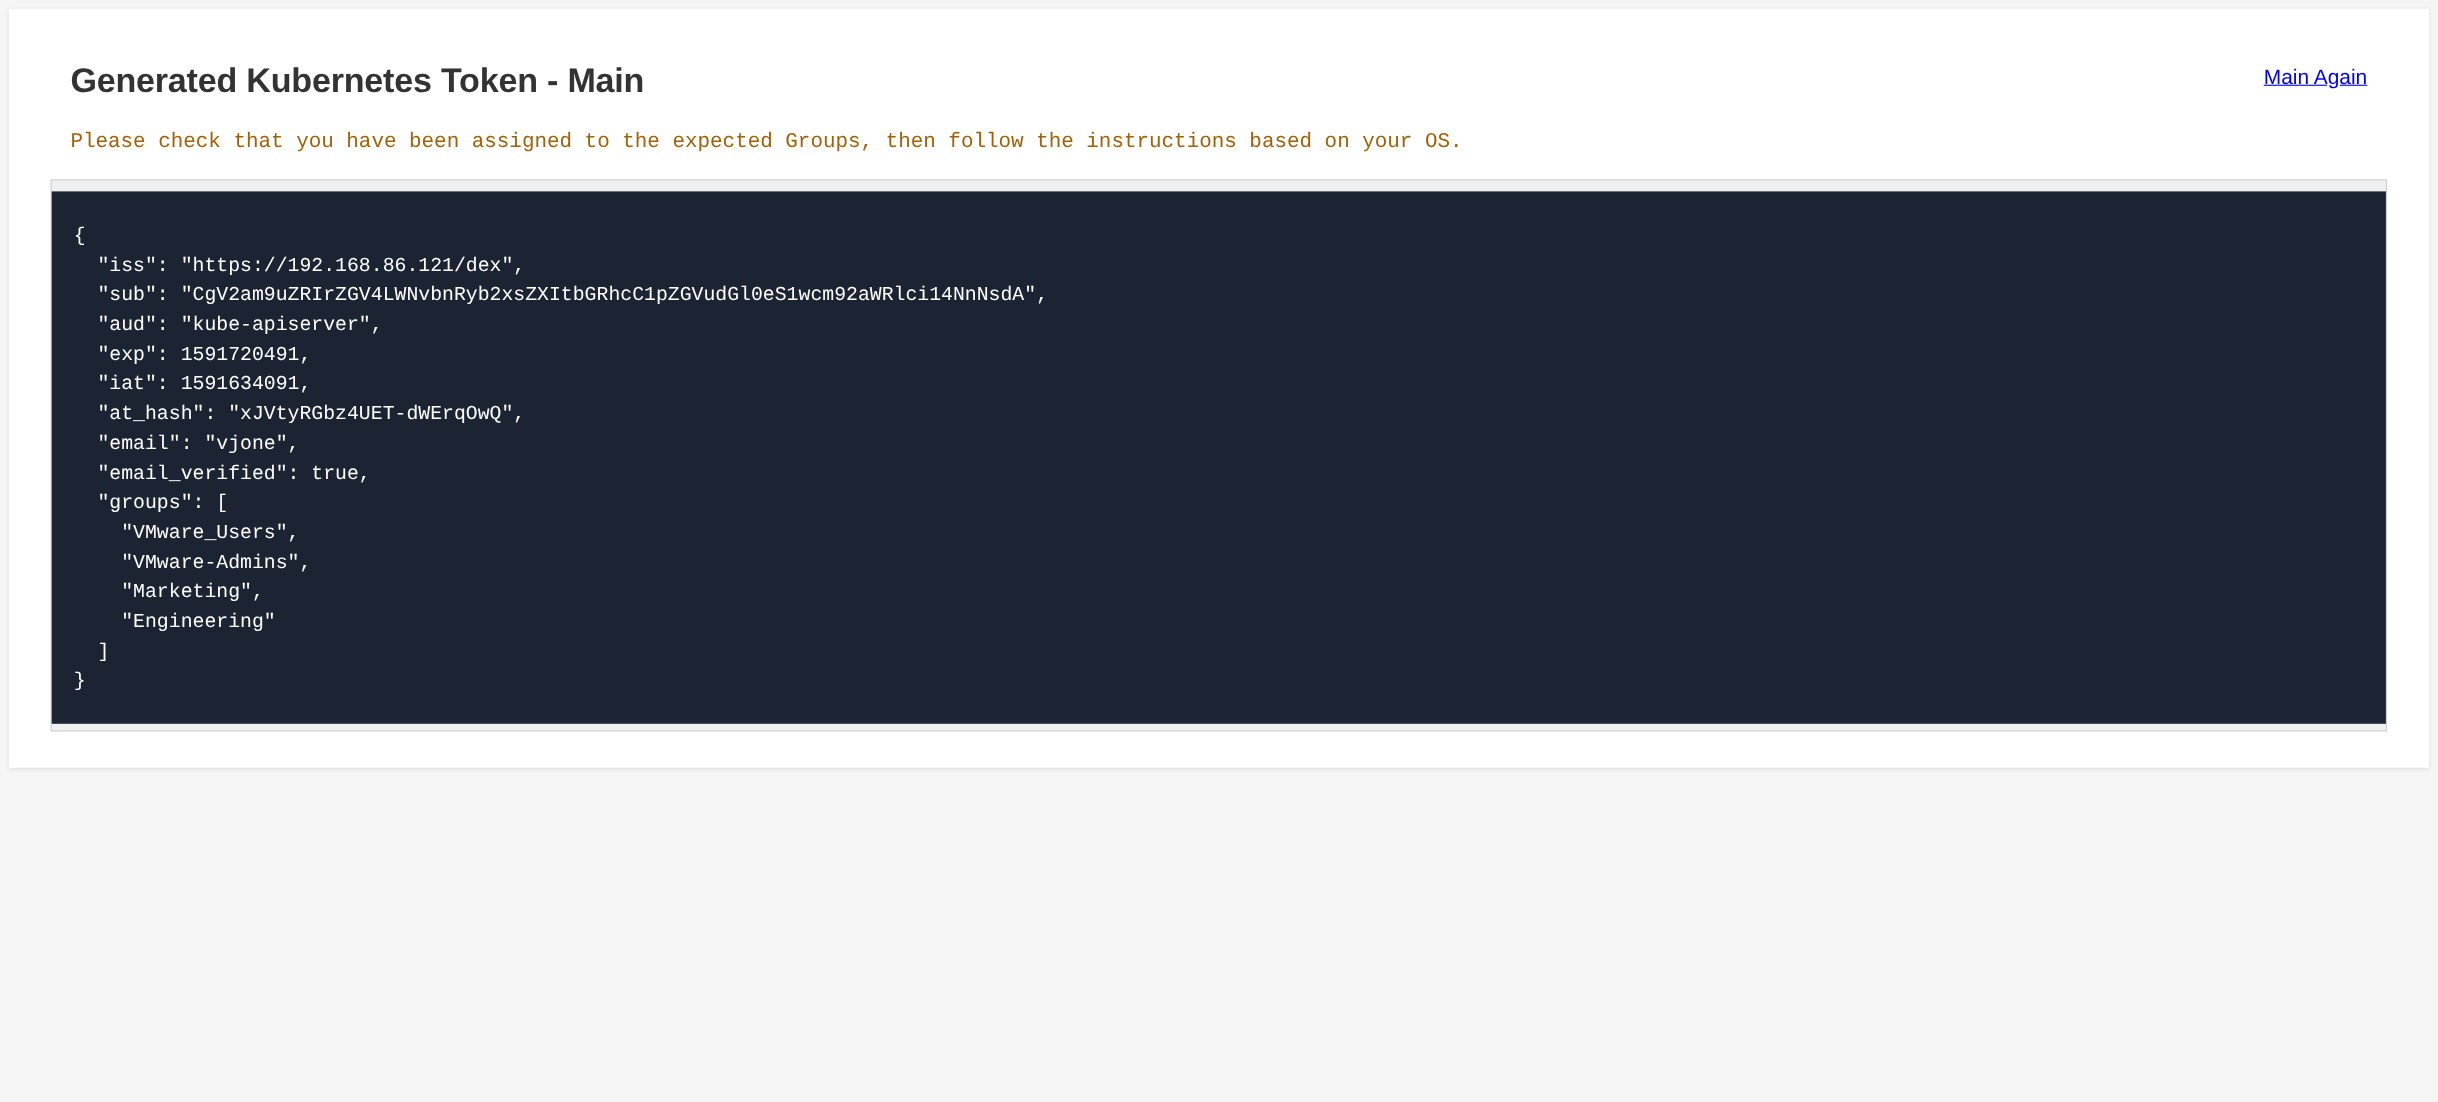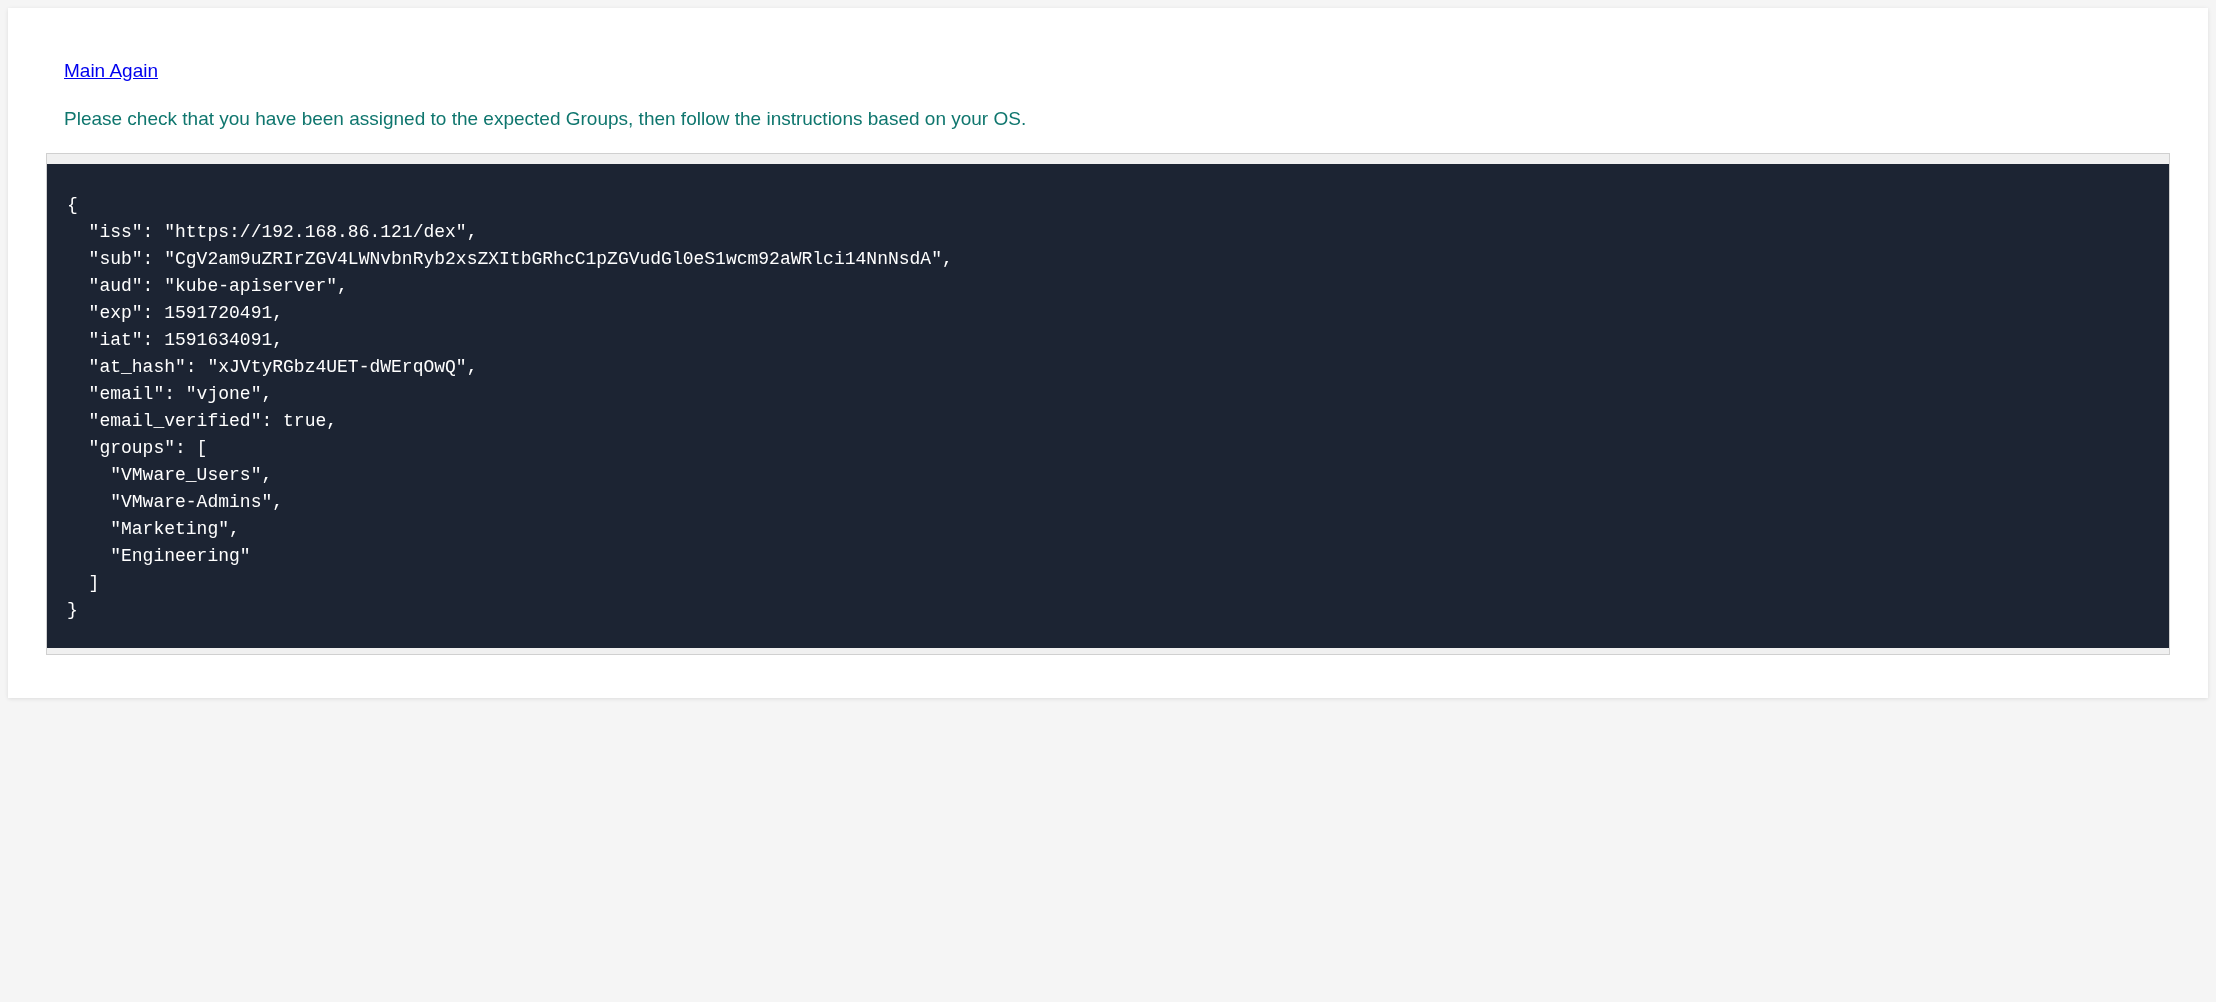--- a/index.html
+++ b/index.html
@@ -33,22 +33,23 @@
       color: #0000EE;
       text-decoration: underline;
       font-size: 19px;
       margin-top: 4px;
     }
     .description-row {
       padding: 0 56px 20px 56px;
     }
     .description-text {
       font-size: 19px;
-      color: #0f766e;
+      color: #a16207;
       line-height: 1.4;
+      font-family: Liberation Mono, monospace;
     }
     .code-container {
       margin: 0 38px;
       background: #f0f0f0;
       border: 1px solid #d0d0d0;
       padding: 10px 0 6px 0;
     }
     .code-block {
       background: #1c2433;
       color: #ffffff;
@@ -58,20 +59,21 @@
       padding: 28px 20px 24px 20px;
       white-space: pre;
       overflow-x: auto;
     }
   </style>
 </head>
 <body>
 
 <div class="page-wrapper">
   <div class="header-section">
+    <h1 class="page-title">Generated Kubernetes Token - Main</h1>
     <a href="#" class="login-link">Main Again</a>
   </div>
   <div class="description-row">
     <p class="description-text">Please check that you have been assigned to the expected Groups, then follow the instructions based on your OS.</p>
   </div>
   <div class="code-container">
     <pre class="code-block">{
   "iss": "https://192.168.86.121/dex",
   "sub": "CgV2am9uZRIrZGV4LWNvbnRyb2xsZXItbGRhcC1pZGVudGl0eS1wcm92aWRlci14NnNsdA",
   "aud": "kube-apiserver",

